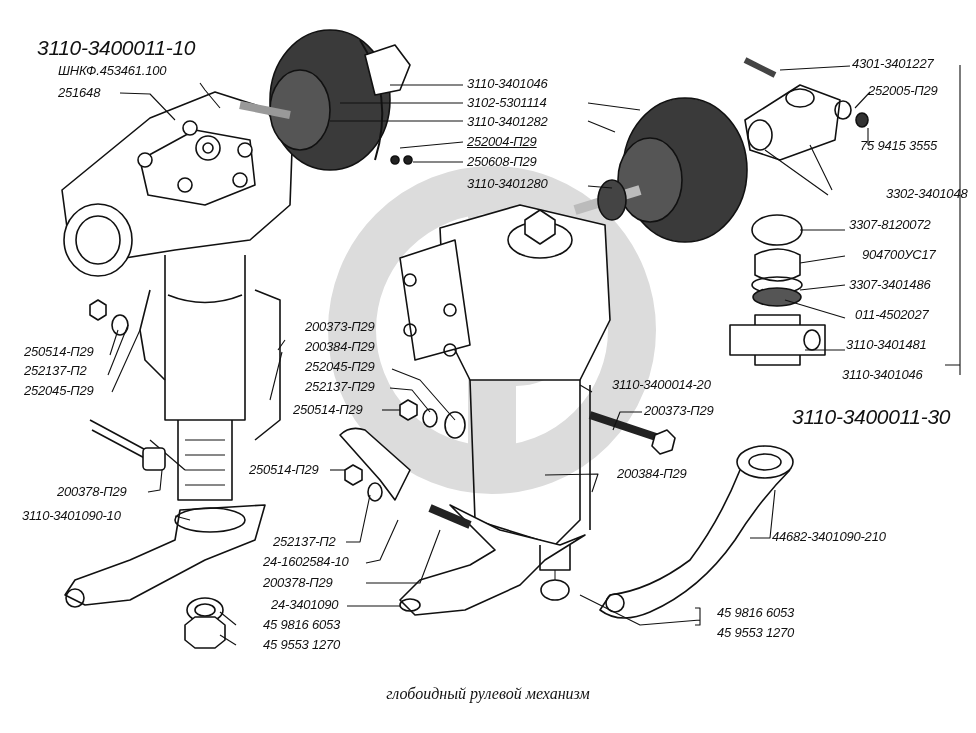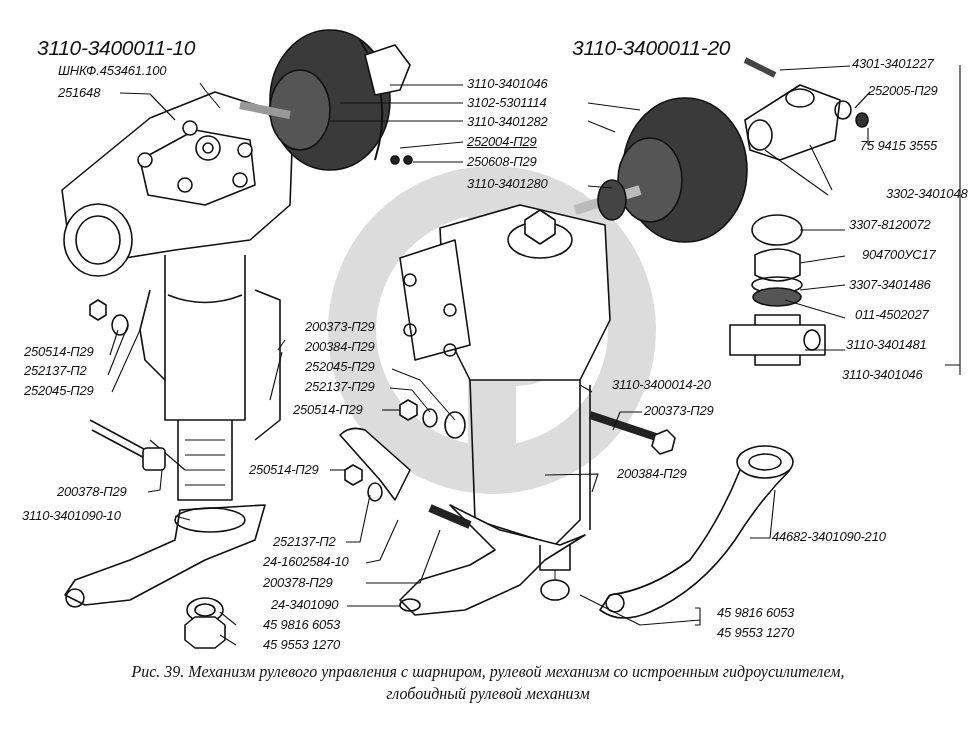--- a/index.html
+++ b/index.html
@@ -167,21 +167,21 @@
       <path d="M366 583 L420 583 L440 530"></path>
       <path d="M347 606 L400 606"></path>
       <path d="M236 625 L220 612"></path>
       <path d="M236 645 L220 635"></path>
       <path d="M750 538 L770 538 L775 490"></path>
       <path d="M695 608 L700 608 L700 625 L695 625 M700 620 L640 625 L580 595"></path>
     </g>
   </svg>
 
   <div class="lbl big" style="left:37px;top:37px;">3110-3400011-10</div>
-  <div class="lbl big" style="left:572px;top:37px;">3110-3400011-20</div>
+  <div class="lbl big" style="left:792px;top:406px;">3110-3400011-30</div>
 
   <div class="lbl" style="left:58px;top:64px;">ШНКФ.453461.100</div>
   <div class="lbl" style="left:58px;top:86px;">251648</div>
   <div class="lbl" style="left:467px;top:77px;">3110-3401046</div>
   <div class="lbl" style="left:467px;top:96px;">3102-5301114</div>
   <div class="lbl" style="left:467px;top:115px;text-align:right;">3110-3401282</div>
   <div class="lbl" style="left:467px;top:135px;text-decoration:underline;">252004-П29</div>
   <div class="lbl" style="left:467px;top:155px;">250608-П29</div>
   <div class="lbl" style="left:467px;top:177px;">3110-3401280</div>
 
@@ -219,15 +219,14 @@
   <div class="lbl" style="left:263px;top:555px;">24-1602584-10</div>
   <div class="lbl" style="left:263px;top:576px;">200378-П29</div>
   <div class="lbl" style="left:271px;top:598px;">24-3401090</div>
   <div class="lbl" style="left:263px;top:618px;">45 9816 6053</div>
   <div class="lbl" style="left:263px;top:638px;">45 9553 1270</div>
 
   <div class="lbl" style="left:772px;top:530px;">44682-3401090-210</div>
   <div class="lbl" style="left:717px;top:606px;">45 9816 6053</div>
   <div class="lbl" style="left:717px;top:626px;">45 9553 1270</div>
 
-  <div class="caption" style="top:662px;">Рис. 39. Механизм рулевого управления с шарниром, рулевой механизм со истроенным гидроусилителем,</div>
   <div class="caption" style="top:684px;">глобоидный рулевой механизм</div>
 </div>
 
 </body></html>

